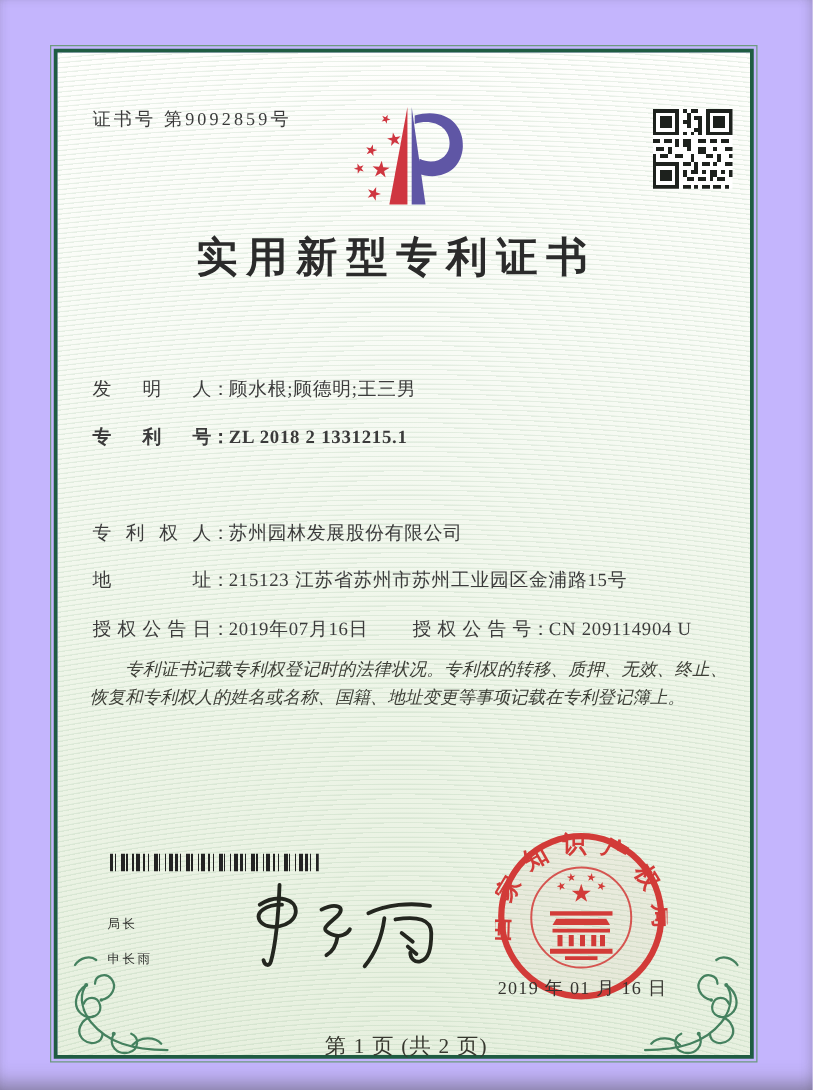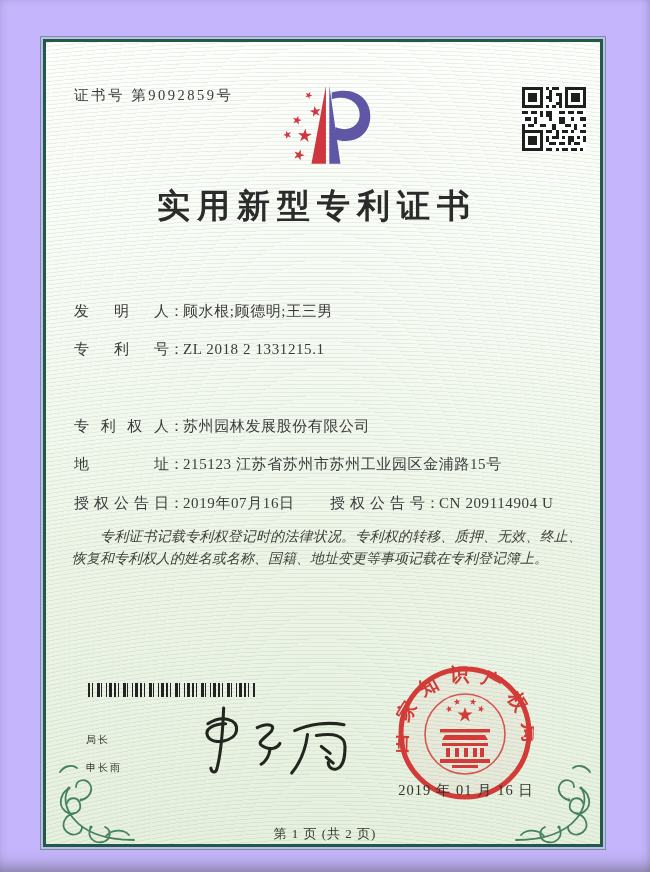--- a/index.html
+++ b/index.html
@@ -65,21 +65,21 @@
   .signer{
     left:86px;top:726px;font-size:10px;color:#2e2f2c;line-height:28px;
     letter-spacing:2px;
   }
   .seal-date{
     left:398px;top:781px;width:136px;text-align:center;
     font-size:14.5px;color:#35342f;letter-spacing:1px;
   }
   .footer-page{
     left:0;right:0;top:825px;text-align:center;
-    font-size:13px;color:#37382f;letter-spacing:1px;
+    font-size:17px;color:#37382f;letter-spacing:1px;
   }
   .scan-shadow{
     left:0;top:0;width:650px;height:872px;pointer-events:none;
     box-shadow:
       inset 0 -16px 16px -11px rgba(70,70,70,0.50),
       inset -8px 0 10px -8px rgba(70,70,70,0.28),
       inset 0 5px 8px -6px rgba(90,90,90,0.18),
       inset 6px 0 8px -7px rgba(90,90,90,0.15);
   }
 </style>
@@ -169,21 +169,21 @@
          M9 18h2v1h-2z M12 18h2v1h-2z M15 18h1v1h-1z M17 18h2v1h-2z
          M8 20h2v1h-2z M11 20h1v1h-1z M13 20h2v1h-2z M16 20h2v1h-2z M19 20h1v1h-1z"></path>
     </g>
   </svg>
 
   <div class="abs big-title">实用新型专利证书</div>
 
   <div class="abs field-row" style="top:302px;">
     <span class="flabel">发明人</span><span class="fcolon">：</span><span class="fvalue">顾水根;顾德明;王三男</span>
   </div>
-  <div class="abs field-row" style="top:340px;">
+  <div class="abs field-row" style="top:340px;font-weight:bold;">
     <span class="flabel">专利号</span><span class="fcolon">：</span><span class="fvalue">ZL 2018 2 1331215.1</span>
   </div>
   <div class="abs field-row" style="top:417px;">
     <span class="flabel">专利权人</span><span class="fcolon">：</span><span class="fvalue">苏州园林发展股份有限公司</span>
   </div>
   <div class="abs field-row" style="top:455px;">
     <span class="flabel">地址</span><span class="fcolon">：</span><span class="fvalue">215123 江苏省苏州市苏州工业园区金浦路15号</span>
   </div>
   <div class="abs field-row" style="top:494px;">
     <span class="flabel">授权公告日</span><span class="fcolon">：</span><span class="fvalue">2019年07月16日</span>

